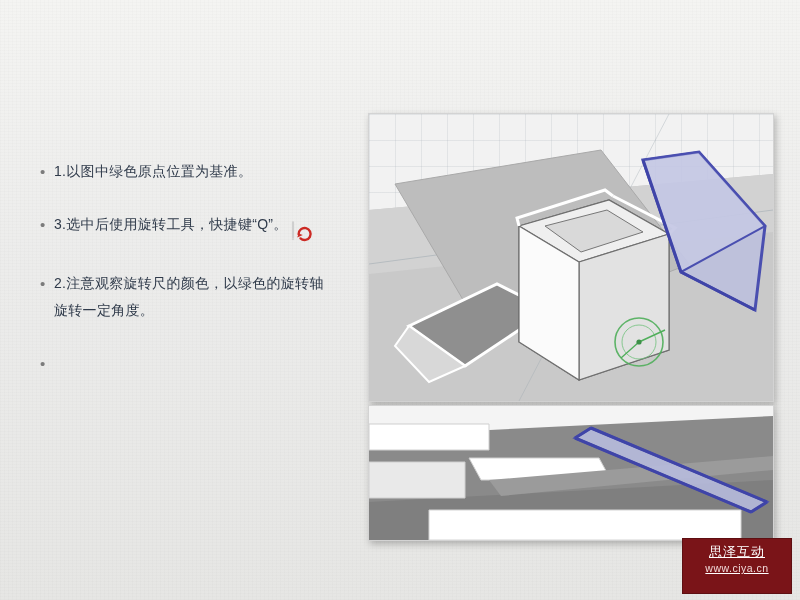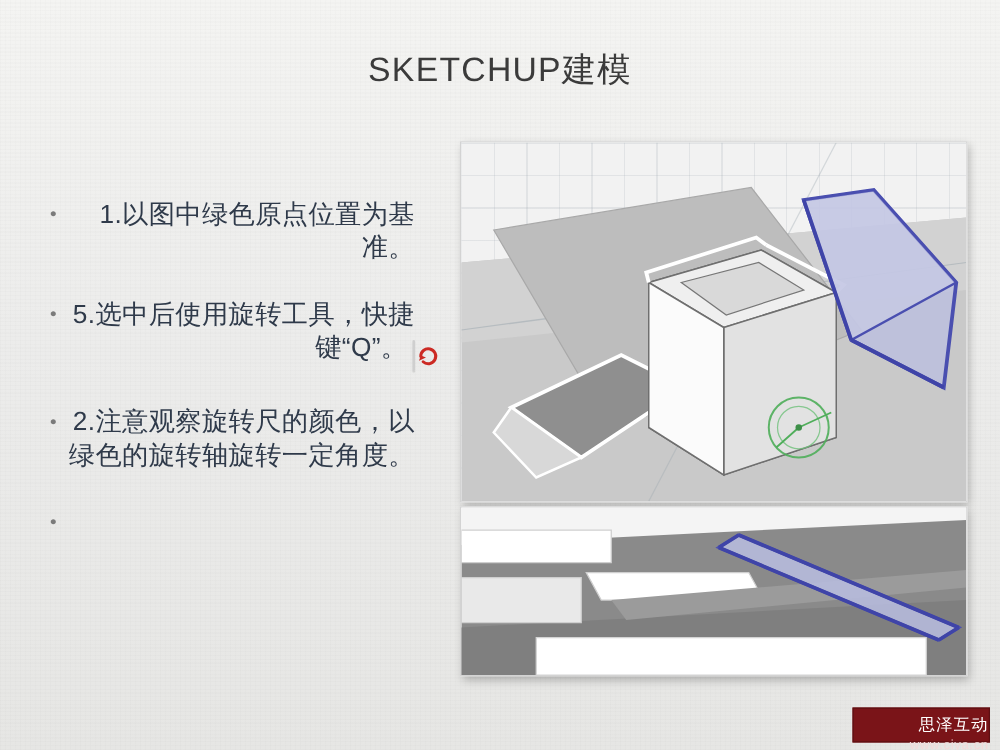--- a/index.html
+++ b/index.html
@@ -55,25 +55,24 @@
     margin-bottom: 26px;
   }
   .bullet .dot {
     width: 14px;
     flex: 0 0 14px;
     color: #7b7b7b;
     font-size: 15px;
     line-height: 27px;
   }
   .bullet .btext {
-    font-size: 21px;
+    font-size: 14px;
     line-height: 27px;
     color: #2f3a4a;
     letter-spacing: 0.3px;
-    text-align: right;
   }
   .inline-icon {
     display: inline-block;
     vertical-align: -6px;
     margin-left: 4px;
   }
   .rot-icon {
     width: 23px;
     height: 23px;
     border-radius: 4px;
@@ -119,56 +118,56 @@
 
   
   svg.scene { position: absolute; left: 0; top: 0; }
 
   
   .watermark {
     position: absolute;
     right: 8px;
     bottom: 6px;
     width: 110px;
-    height: 28px;
+    height: 56px;
     background: #7a1418;
     border: 1px solid #5e0f12;
     color: #fff;
-    text-align: right;
+    text-align: center;
     font-size: 13px;
     line-height: 17px;
     padding-top: 4px;
     box-sizing: border-box;
     letter-spacing: 1px;
+    text-decoration: underline;
   }
   .watermark .wm-sub {
     font-size: 10.5px;
     letter-spacing: 0.5px;
     color: #f2dada;
   }
 </style>
 </head>
 <body>
 
 <div class="slide">
   <div class="paper-texture"></div>
 
-  <div class="title">SKETCHUP建模</div>
 
   <div class="bullets">
 
     <div class="bullet">
       <div class="dot">•</div>
       <div class="btext">1.以图中绿色原点位置为基准。</div>
     </div>
 
     <div class="bullet">
       <div class="dot">•</div>
       <div class="btext">
-        <span>5.选中后使用旋转工具，快捷键“Q”。</span><span class="inline-icon"><span class="rot-icon"><svg width="19" height="19" viewBox="0 0 19 19">
+        <span>3.选中后使用旋转工具，快捷键“Q”。</span><span class="inline-icon"><span class="rot-icon"><svg width="19" height="19" viewBox="0 0 19 19">
                 <path d="M3.6 10.2a6 6 0 1 1 1.9 4.2" fill="none" stroke="#cc2a24" stroke-width="2.4" stroke-linecap="round"></path>
                 <path d="M2.2 13.6l1.5-4.2 4.1 1.6z" fill="#cc2a24"></path>
               </svg></span></span>
       </div>
     </div>
 
     <div class="bullet">
       <div class="dot">•</div>
       <div class="btext">2.注意观察旋转尺的颜色，以绿色的旋转轴旋转一定角度。</div>
     </div>

